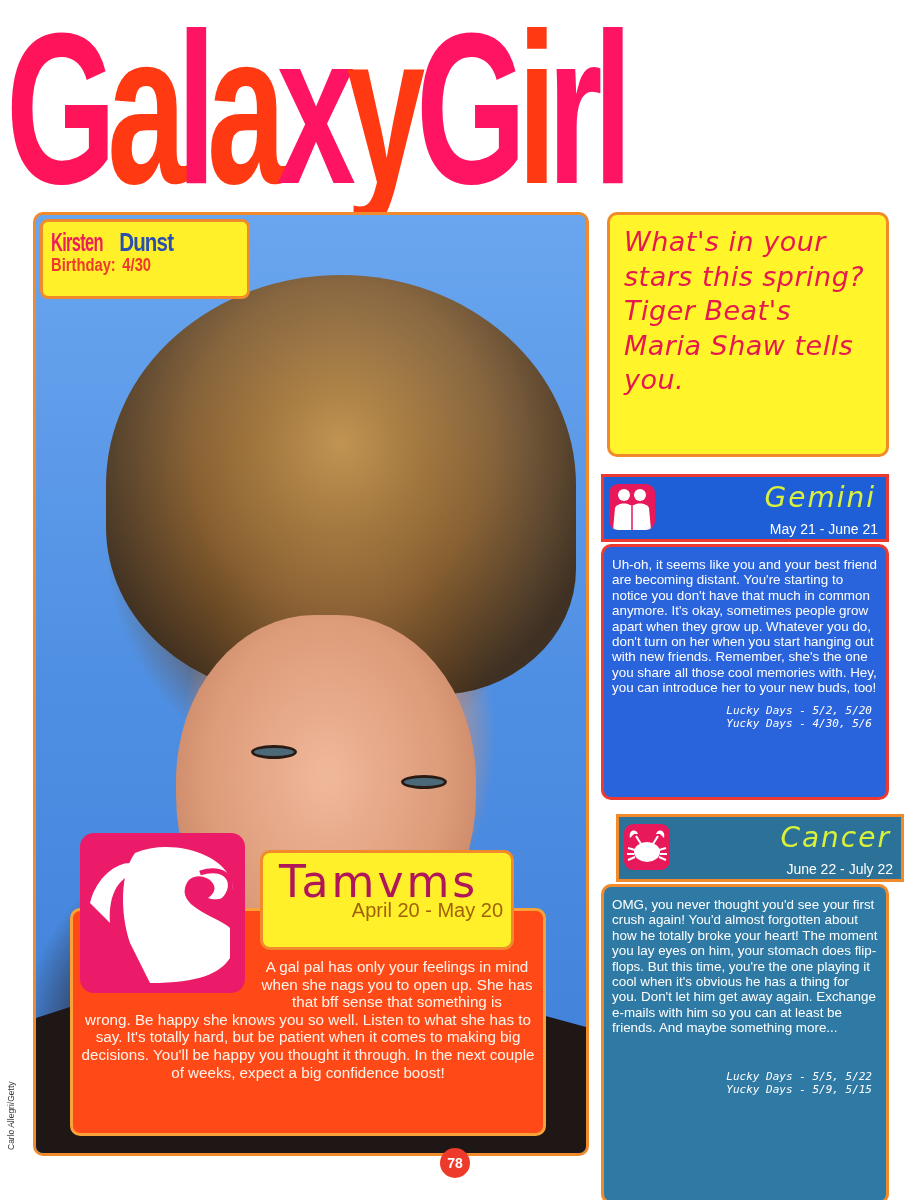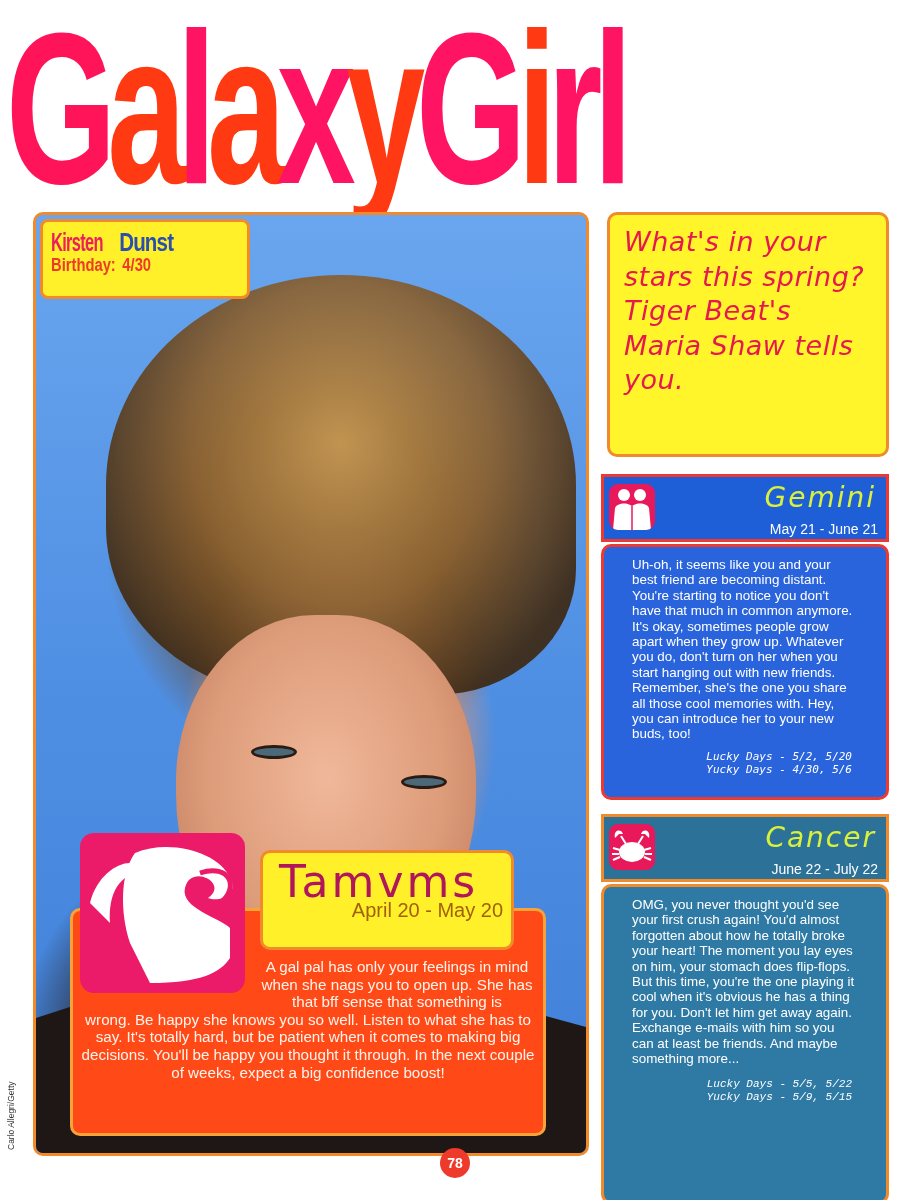--- a/index.html
+++ b/index.html
@@ -105,31 +105,31 @@
     font-size: 27px; line-height: 34.5px; letter-spacing: .5px; font-style: italic;
   }
 
   
   .sign-head {
     position: absolute; left: 601px; width: 288px; height: 68px;
     border: 3px solid; border-radius: 0;
   }
   .sign-body {
     position: absolute; left: 601px; width: 288px;
-    border: 3px solid; border-radius: 10px; padding: 10px 28px;
+    border: 3px solid; border-radius: 10px; padding: 10px 8px;
     color: #ffffff; font-size: 13.4px; line-height: 15.4px;
   }
   .sign-icon { position: absolute; left: 5px; top: 7px; width: 46px; height: 46px; border-radius: 9px; background: #e8195a; overflow: hidden; }
   .sign-title { position: absolute; right: 10px; top: 4px; font-family: "DejaVu Sans", sans-serif; color: #d9f13a; font-size: 28px; letter-spacing: 2px; font-style: italic; }
   .sign-dates { position: absolute; right: 8px; top: 44px; color: #ffffff; font-size: 14px; }
   .days { text-align: right; font-family: "DejaVu Sans Mono", monospace; font-style: italic; font-size: 11px; line-height: 13px; margin-top: 8px; padding-right: 6px; }
 
   .gem-head { top: 474px; background: #1e5fd8; border-color: #ec3a32; }
   .gem-body { top: 544px; height: 256px; background: #2a64dc; border-color: #ec3a32; }
-  .can-head { top: 814px; background: #2c7198; border-color: #f08a2a; }
+  .can-head { top: 814px; background: #2c7198; border-color: #f08a2a; margin-left: 15px; }
   .can-body { top: 884px; height: 320px; background: #2f7aa4; border-color: #f08a2a; }
 </style>
 </head>
 <body>
 
 <h1 class="title" id="title">
     <span style="color: rgb(255, 20, 89);">G</span>
     <span style="color: rgb(255, 58, 18);">a</span>
     <span style="color: rgb(255, 20, 100);">l</span>
     <span style="color: rgb(255, 58, 18);">a</span>
@@ -219,17 +219,17 @@
       <path d="M40 14 C 42 6, 34 4, 32 10 L 36 10 Z" fill="#fff"></path>
       <path d="M12 12 L 17 20 M34 12 L 29 20" stroke="#fff" stroke-width="2"></path>
       <path d="M4 24 L 11 26 M3 30 L 10 30 M4 36 L 11 33 M42 24 L 35 26 M43 30 L 36 30 M42 36 L 35 33" stroke="#fff" stroke-width="2"></path>
     </svg>
   </div>
   <span class="sign-title">Cancer</span>
   <span class="sign-dates">June 22 - July 22</span>
 </div>
 <div class="sign-body can-body">
   <p>OMG, you never thought you'd see your first crush again! You'd almost forgotten about how he totally broke your heart! The moment you lay eyes on him, your stomach does flip-flops. But this time, you're the one playing it cool when it's obvious he has a thing for you. Don't let him get away again. Exchange e-mails with him so you can at least be friends. And maybe something more...</p>
-  <div class="days" style="margin-top:12px;font-family:Liberation Mono, monospace;">
+  <div class="days" style="margin-top:34px;">
     <div>Lucky Days - 5/5, 5/22</div>
     <div>Yucky Days - 5/9, 5/15</div>
   </div>
 </div>
 
 </body></html>

